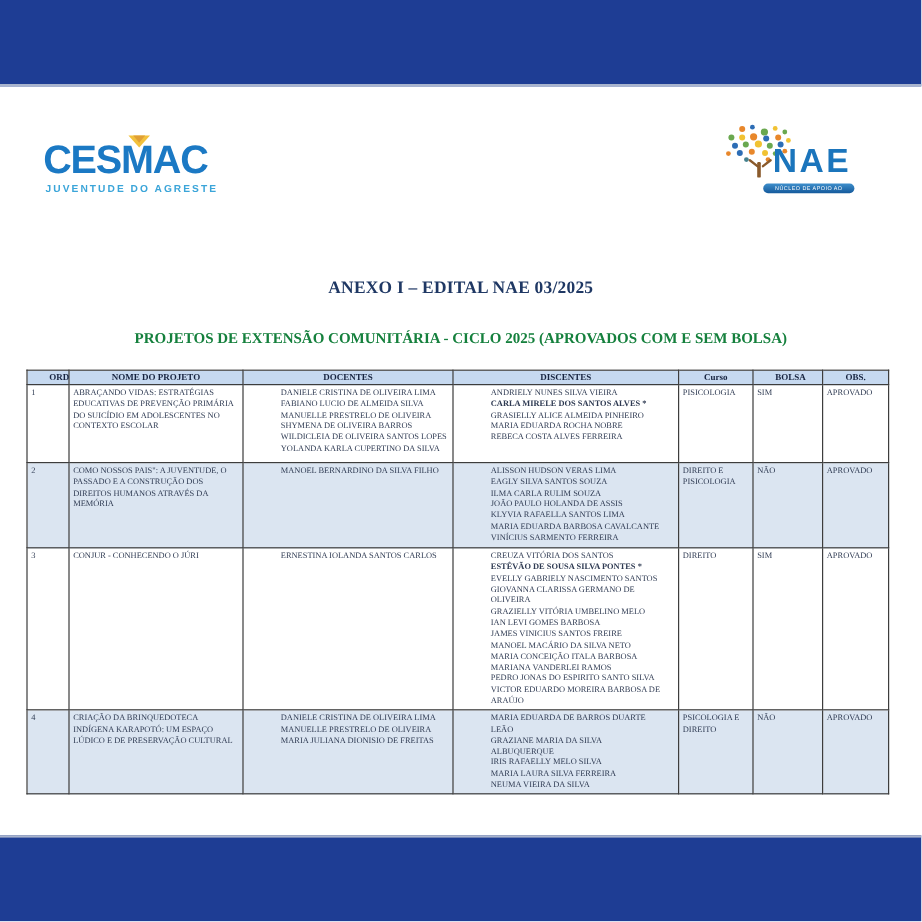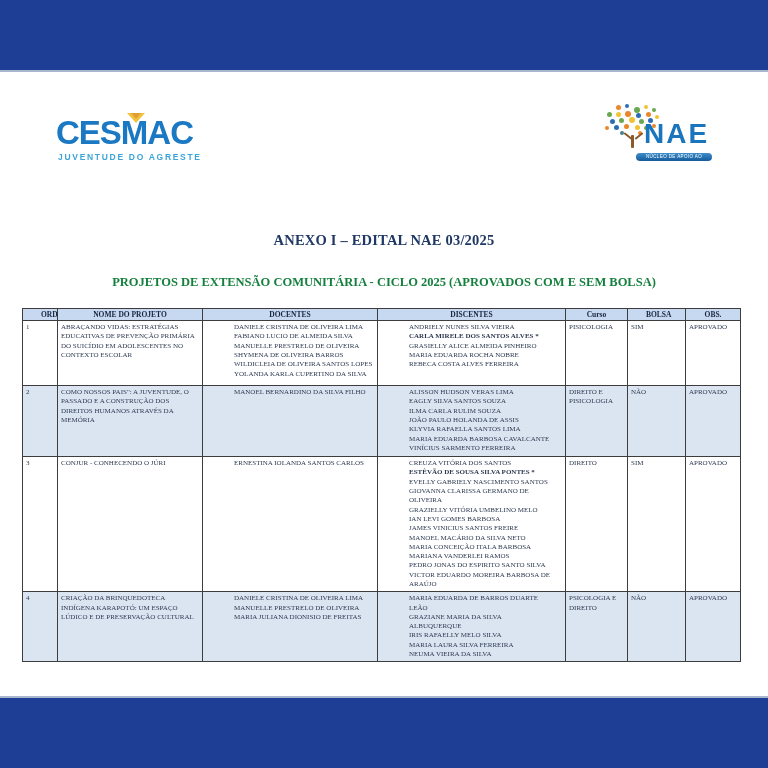--- a/index.html
+++ b/index.html
@@ -5,21 +5,21 @@
   html,body{margin:0;padding:0;background:#fff;}
   .page{position:relative;width:768px;height:768px;background:#ffffff;overflow:hidden;
         font-family:"Liberation Serif",serif;}
   .band{position:absolute;left:0;width:768px;background:#1e3d94;}
   .band.top{top:0;height:70px;border-bottom:2px solid #a9b4cd;}
   .band.bottom{bottom:0;height:70px;border-top:2px solid #a9b4cd;}
   .content{position:absolute;top:72px;left:0;width:768px;}
 
   
   .logos{display:flex;justify-content:space-between;align-items:flex-start;
-         padding:32px 52px 0 56px;height:104px;}
+         padding:32px 52px 0 36px;height:104px;}
   .cesmac{position:relative;margin-top:12px;}
   .cesmac-word{font-family:"Liberation Sans",sans-serif;font-weight:bold;
                font-size:33px;line-height:1;color:#1b79c4;letter-spacing:-1px;}
   .cesmac-tri{position:absolute;left:71px;top:-3px;width:0;height:0;
               border-left:9px solid transparent;border-right:9px solid transparent;
               border-top:10px solid #f2c13d;}
   .cesmac-tri:after{content:"";position:absolute;left:-5px;top:-10px;width:0;height:0;
               border-left:5px solid transparent;border-right:5px solid transparent;
               border-top:6px solid #e09f35;}
   .cesmac-sub{font-family:"Liberation Sans",sans-serif;font-size:8.5px;font-weight:bold;

